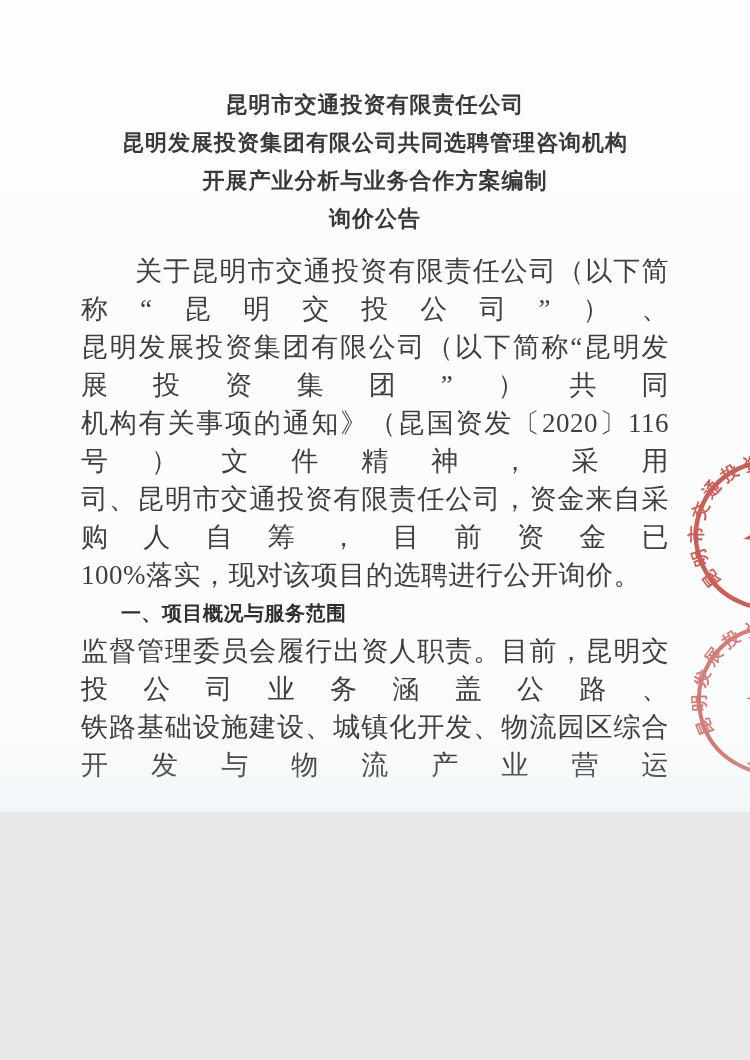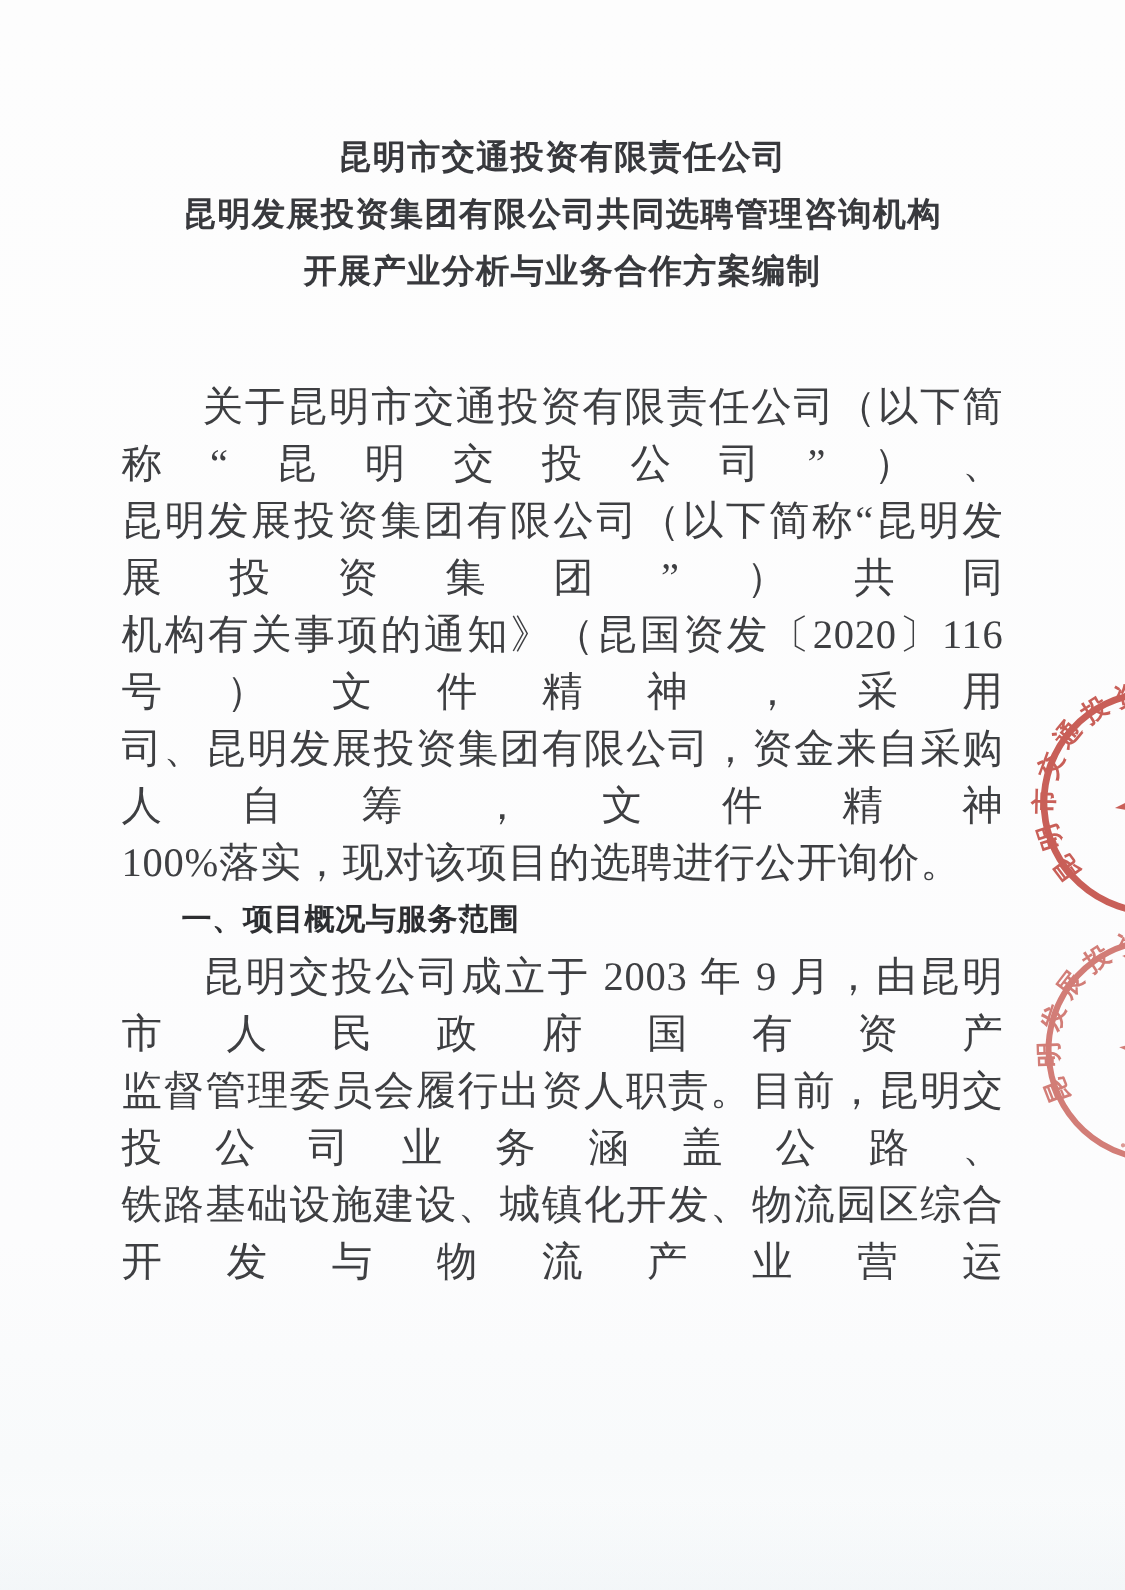--- a/index.html
+++ b/index.html
@@ -1,20 +1,20 @@
 <!DOCTYPE html>
 <html><head>
 <meta charset="utf-8">
 <style>
   * { margin: 0; padding: 0; box-sizing: border-box; }
   html, body { background: #e8e8e8; }
   .page {
     position: relative;
     width: 750px;
-    height: 1060px;
+    height: 812px;
     margin: 0 auto;
     background: linear-gradient(180deg, #fdfdfd 0%, #fcfcfd 78%, #f8fafb 92%, #fbfcfd 100%);
     overflow: hidden;
     font-family: "Liberation Serif", serif;
     color: #3e3f42;
   }
   .title-block {
     padding-top: 86px;
     text-align: center;
   }
@@ -72,30 +72,30 @@
 </style>
 </head>
 <body>
 
 <div class="page">
 
   <div class="title-block">
     <div class="title-line">昆明市交通投资有限责任公司</div>
     <div class="title-line">昆明发展投资集团有限公司共同选聘管理咨询机构</div>
     <div class="title-line">开展产业分析与业务合作方案编制</div>
+    <div class="title-line">询价公告</div>
   </div>
 
   <div class="doc-body">
       <div class="line paragraph indent fill">关于昆明市交通投资有限责任公司（以下简称“昆明交投公司”）、</div>
       <div class="line paragraph fill">昆明发展投资集团有限公司（以下简称“昆明发展投资集团”）共同</div>
       <div class="line paragraph fill">机构有关事项的通知》（昆国资发〔2020〕116 号）文件精神，采用</div>
-      <div class="line paragraph fill">司、昆明发展投资集团有限公司，资金来自采购人自筹，文件精神</div>
+      <div class="line paragraph fill">司、昆明市交通投资有限责任公司，资金来自采购人自筹，目前资金已</div>
       <div class="line paragraph">100%落实，现对该项目的选聘进行公开询价。</div>
       <div class="line heading1">一、项目概况与服务范围</div>
-      <div class="line paragraph indent fill">昆明交投公司成立于 2003 年 9 月，由昆明市人民政府国有资产</div>
       <div class="line paragraph fill">监督管理委员会履行出资人职责。目前，昆明交投公司业务涵盖公路、</div>
       <div class="line paragraph fill">铁路基础设施建设、城镇化开发、物流园区综合开发与物流产业营运</div>
     </div>
 
   <div class="stamp" style="left:679px; top:445px; transform:rotate(-26deg);">
     <svg width="180" height="180" viewBox="-90 -90 180 180">
       <defs>
         <path id="seal-arc-1" d="M -62 25 A 67 67 0 1 1 62 25" fill="none"></path>
       </defs>
       <circle cx="0" cy="0" r="73" fill="none" stroke="#c0443c" stroke-width="4.5"></circle>

